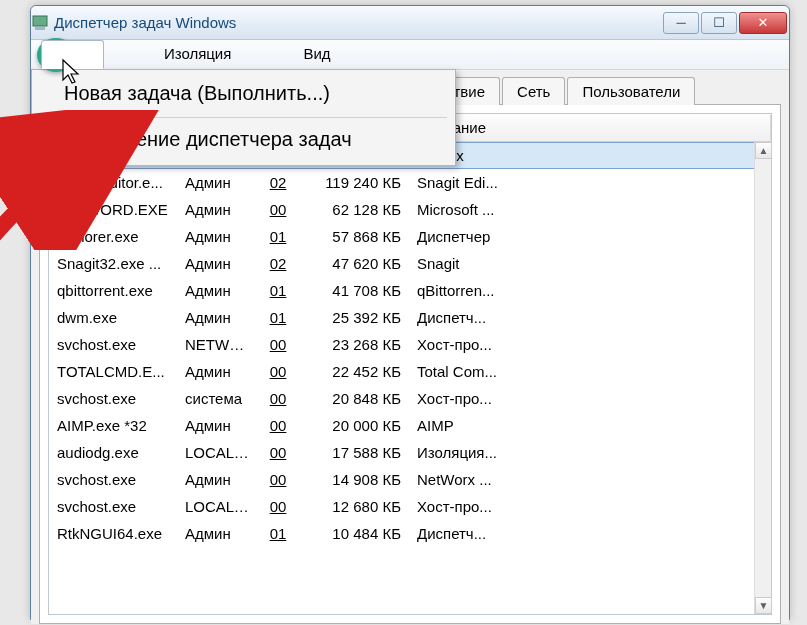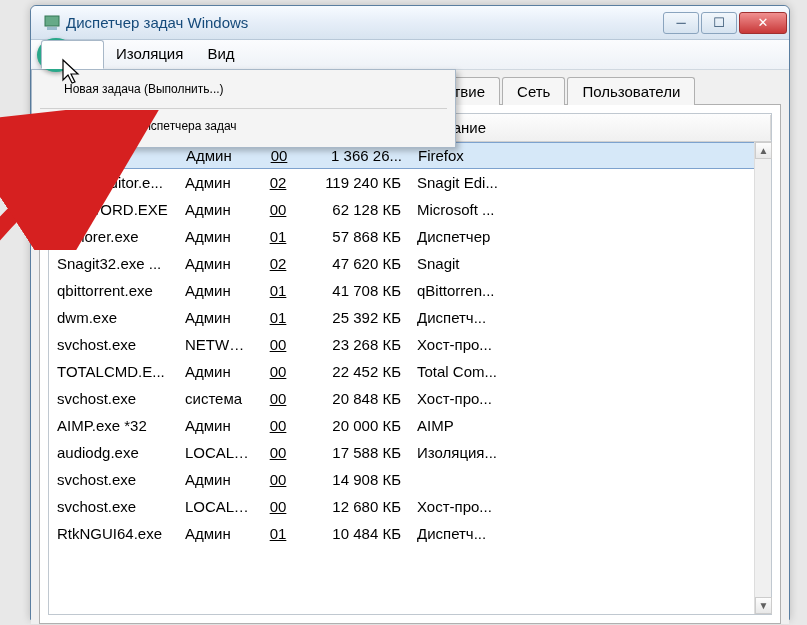--- a/index.html
+++ b/index.html
@@ -24,21 +24,21 @@
     border: 1px solid #5a7ea0;
     border-radius: 6px 6px 0 0;
     box-shadow: 0 0 8px rgba(0,0,0,0.2);
   }
   .titlebar {
     height: 34px;
     background: linear-gradient(#f7fbff 0%, #e6eef8 50%, #d8e4f0 100%);
     border-bottom: 1px solid #b8c8d8;
     display: flex;
     align-items: center;
-    padding: 0 2px 0 13px;
+    padding: 0 2px 0 1px;
     border-radius: 6px 6px 0 0;
   }
   .titlebar .icon {
     width: 16px; height: 16px;
     margin-right: 6px;
     display: inline-block;
   }
   .titlebar .title {
     flex: 1;
     font-size: 15px;
@@ -61,20 +61,21 @@
     width: 48px;
   }
   .menubar {
     height: 30px;
     background: linear-gradient(#fbfcfe,#eef2f7);
     border-bottom: 1px solid #d0d8e0;
     display: flex;
     align-items: stretch;
     padding-left: 10px;
     position: relative;
+    gap: 48px;
   }
   .menuitem {
     padding: 5px 12px;
     font-size: 15px;
     cursor: default;
   }
   .menuitem.open {
     background: #fff;
     border: 1px solid #a8b8c8;
     border-bottom: 1px solid #fff;
@@ -102,21 +103,21 @@
     top: 63px;
     width: 425px;
     background: #f4f4f4;
     border: 1px solid #a8b8c8;
     box-shadow: 3px 3px 6px rgba(0,0,0,0.25);
     z-index: 20;
     padding: 4px 2px;
   }
   .dd-item {
     padding: 8px 18px 10px 30px;
-    font-size: 12px;
+    font-size: 20px;
   }
   .dd-sep {
     height: 1px;
     background: #d0d0d0;
     margin: 2px 6px;
   }
   .tabs-area {
     padding: 6px 8px 0 8px;
     background: #f0f0f0;
   }
@@ -346,20 +347,21 @@
               <div class="lv-cell c1">LOCAL ...</div>
               <div class="lv-cell c2">00</div>
               <div class="lv-cell c3">17 588 КБ</div>
               <div class="lv-cell c4">Изоляция...</div>
             </div>
             <div class="lv-row">
               <div class="lv-cell c0">svchost.exe</div>
               <div class="lv-cell c1">Админ</div>
               <div class="lv-cell c2">00</div>
               <div class="lv-cell c3">14 908 КБ</div>
+              <div class="lv-cell c4">NetWorx ...</div>
             </div>
             <div class="lv-row">
               <div class="lv-cell c0">svchost.exe</div>
               <div class="lv-cell c1">LOCAL ...</div>
               <div class="lv-cell c2">00</div>
               <div class="lv-cell c3">12 680 КБ</div>
               <div class="lv-cell c4">Хост-про...</div>
             </div>
             <div class="lv-row">
               <div class="lv-cell c0">RtkNGUI64.exe</div>

